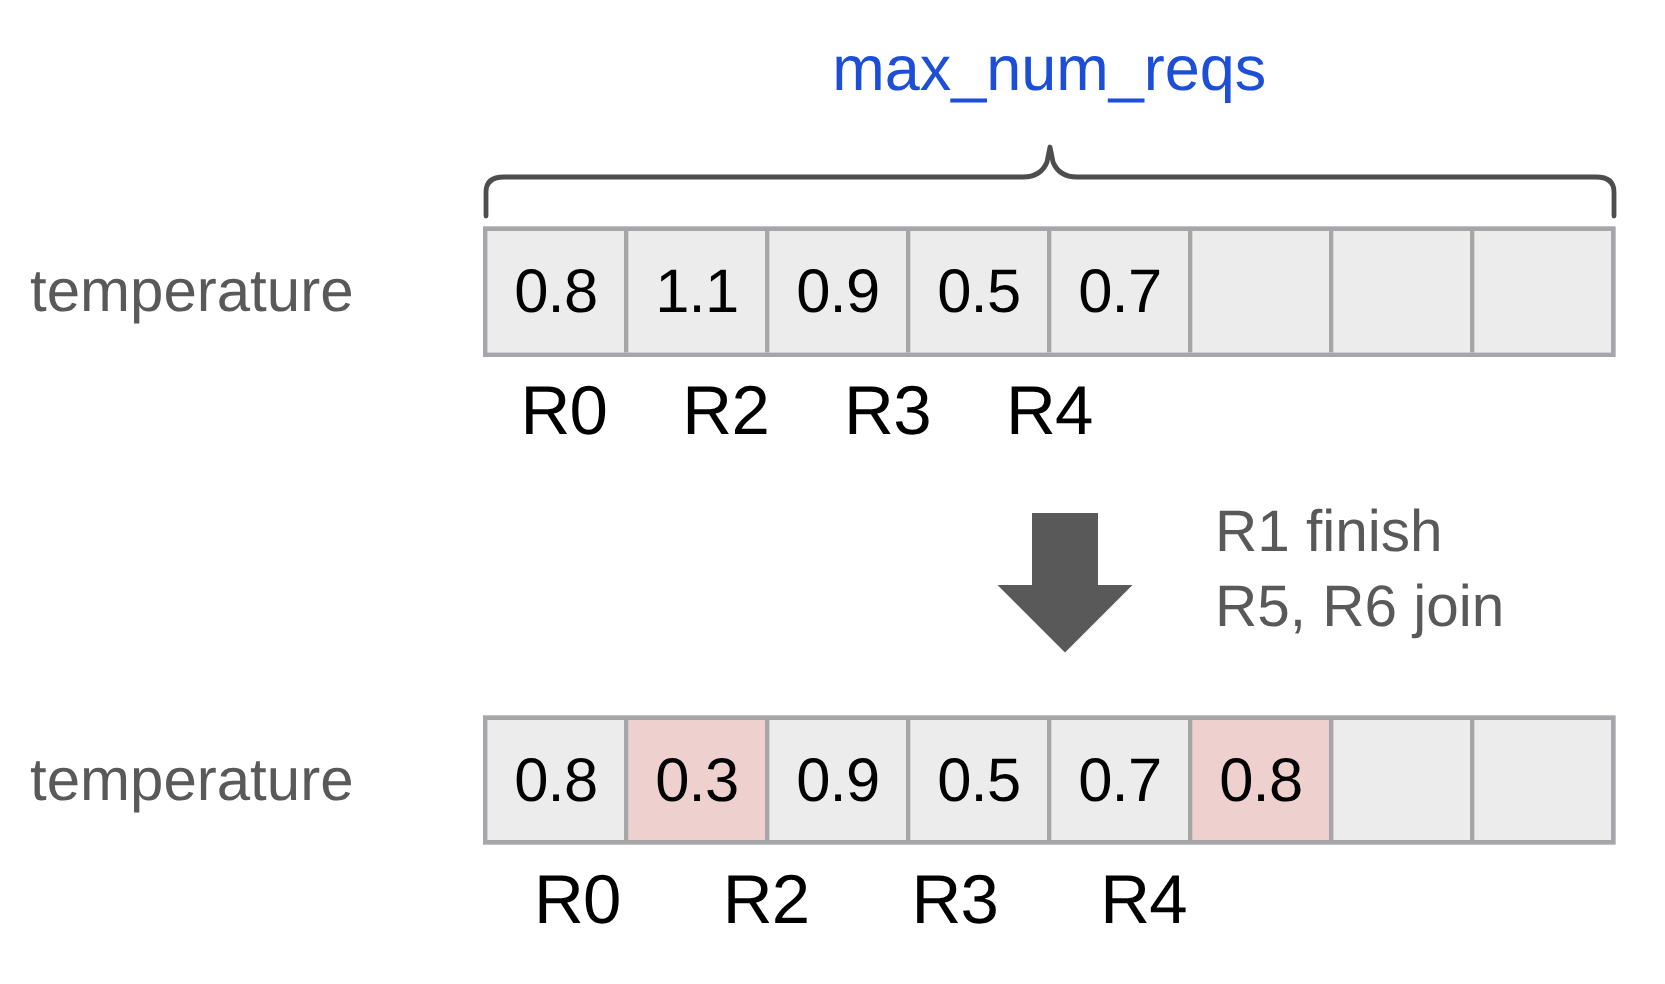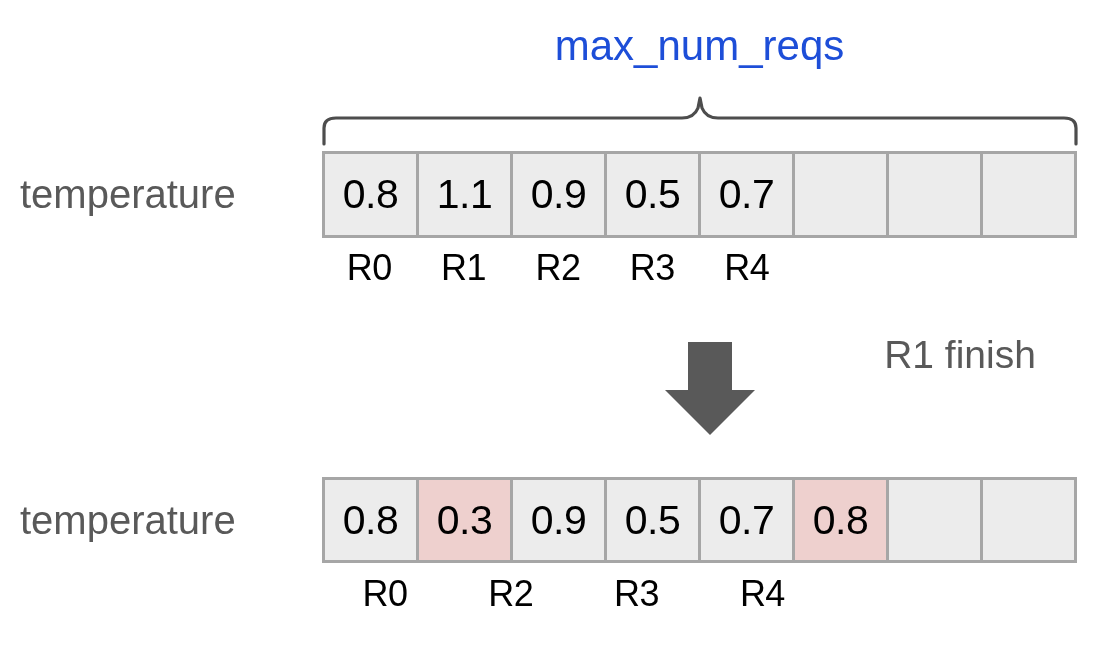--- a/index.html
+++ b/index.html
@@ -95,21 +95,21 @@
     width: 755px;
     display: flex;
   }
   .ticks.row1 { top: 250px; }
   .ticks.row2 { top: 576px; }
   .tick {
     flex: 1 1 0;
     text-align: center;
     font-family: "Liberation Sans Narrow", "Liberation Sans", sans-serif;
     font-stretch: condensed;
-    font-size: 36px;
+    font-size: 46px;
     color: #000000;
     line-height: 1;
     letter-spacing: -0.5px;
     white-space: nowrap;
   }
 
   
   .arrow {
     position: absolute;
     left: 660px;
@@ -118,21 +118,20 @@
     height: 98px;
   }
   .arrow svg { display: block; }
 
   
   .note {
     position: absolute;
     left: 810px;
     top: 330px;
     width: 300px;
-    text-align: center;
     font-size: 39px;
     line-height: 1.28;
     color: #595959;
     white-space: nowrap;
   }
   .note div { white-space: nowrap; }
 </style>
 </head>
 <body>
 
@@ -155,37 +154,37 @@
     <div class="cell">0.9</div>
     <div class="cell">0.5</div>
     <div class="cell">0.7</div>
     <div class="cell empty"></div>
     <div class="cell empty"></div>
     <div class="cell empty"></div>
   </div>
 
   <div class="ticks row1">
     <div class="tick">R0</div>
-    <div class="tick">R1</div>
     <div class="tick">R2</div>
     <div class="tick">R3</div>
     <div class="tick">R4</div>
     <div class="tick"></div>
     <div class="tick"></div>
     <div class="tick"></div>
   </div>
 
   <div class="arrow">
     <svg width="100" height="98" viewBox="0 0 100 98" fill="none" xmlns="http://www.w3.org/2000/svg">
       <path d="M28 2 L72 2 L72 50 L95 50 L50 95 L5 50 L28 50 Z" fill="#595959"></path>
     </svg>
   </div>
 
   <div class="note">
     <div>R1 finish</div>
+    <div>R5, R6 join</div>
   </div>
 
   <div class="row-label r2">temperature</div>
 
   <div class="grid row2">
     <div class="cell">0.8</div>
     <div class="cell highlight">0.3</div>
     <div class="cell">0.9</div>
     <div class="cell">0.5</div>
     <div class="cell">0.7</div>

